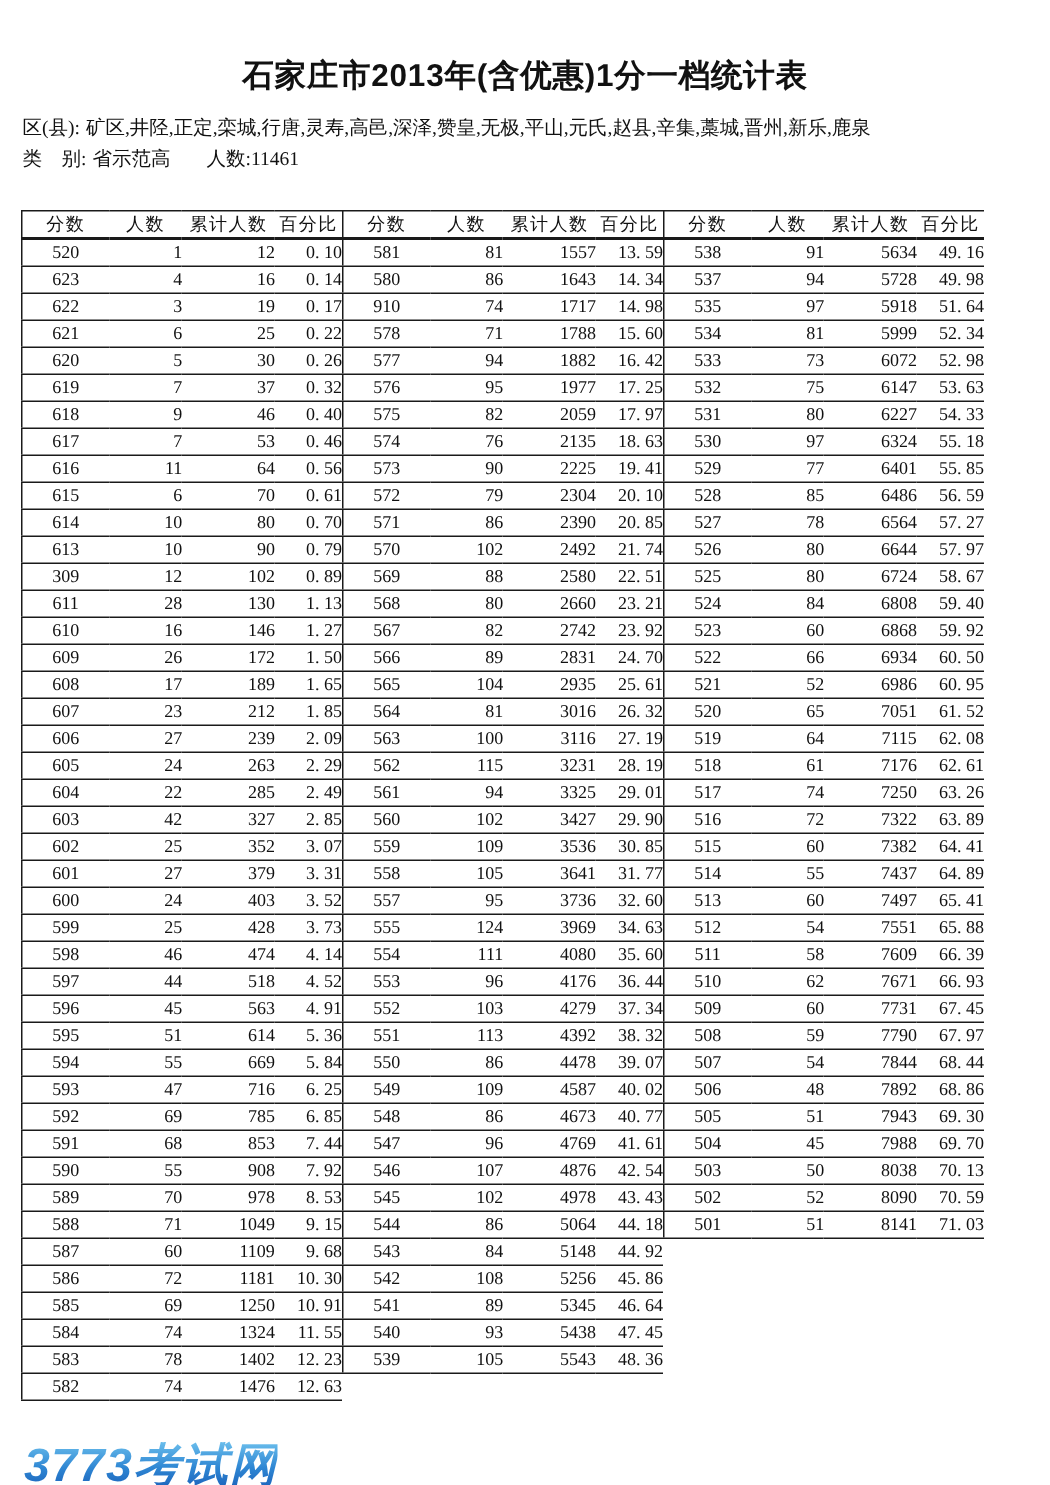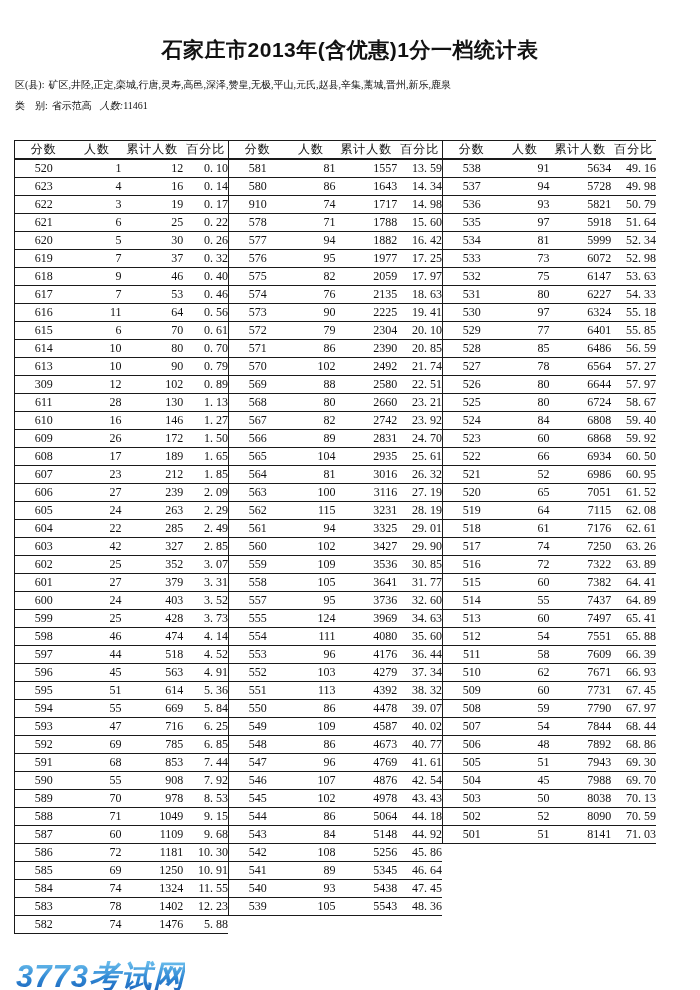--- a/index.html
+++ b/index.html
@@ -1,24 +1,24 @@
 <!DOCTYPE html>
 <html><head>
 <meta charset="utf-8">
 <style>
   html,body{margin:0;padding:0;background:#fff;}
   .page{position:relative;width:700px;height:990px;background:#ffffff;overflow:hidden;
         font-family:"Liberation Serif","DejaVu Serif",serif;color:#111;}
   .title{position:absolute;top:36px;left:0;width:700px;text-align:center;
          font-family:"Liberation Sans","DejaVu Sans",sans-serif;
          font-weight:bold;font-size:21px;letter-spacing:.5px;}
-  .meta{position:absolute;top:74px;left:15px;width:660px;font-size:10px;line-height:21px;}
+  .meta{position:absolute;top:74px;left:15px;width:660px;font-size:13px;line-height:21px;}
   .meta-line{white-space:nowrap;}
   .meta-label{margin-right:4px;}
-  .count-group{margin-left:8px;font-style:italic;}
+  .count-group{margin-left:24px;}
   .tables{position:absolute;top:140px;left:14px;display:flex;align-items:flex-start;}
   table.score-table{border-collapse:collapse;table-layout:fixed;width:214px;
         border-left:1px solid #1a1a1a;border-top:1px solid #1a1a1a;
         font-size:12px;}
   table.score-table th{font-weight:normal;text-align:center;height:17px;
         border-bottom:2px solid #1a1a1a;padding:0;letter-spacing:1px;}
   table.score-table td{height:17px;border-bottom:1px solid #1a1a1a;padding:0;
         font-family:"Liberation Serif","DejaVu Serif",serif;}
   table.score-table th:nth-child(1){width:27%;}
   table.score-table th:nth-child(2){width:23%;}
@@ -316,21 +316,21 @@
           <tr>
             <td class="c0">583</td>
             <td class="c1">78</td>
             <td class="c2">1402</td>
             <td class="c3">12. 23</td>
           </tr>
           <tr>
             <td class="c0">582</td>
             <td class="c1">74</td>
             <td class="c2">1476</td>
-            <td class="c3">5. 88</td>
+            <td class="c3">12. 63</td>
           </tr>
         </tbody>
       </table>
     <table class="score-table">
         <thead>
           <tr>
             <th>分数</th>
             <th>人数</th>
             <th>累计人数</th>
             <th>百分比</th>
@@ -605,26 +605,20 @@
             <td class="c0">538</td>
             <td class="c1">91</td>
             <td class="c2">5634</td>
             <td class="c3">49. 16</td>
           </tr>
           <tr>
             <td class="c0">537</td>
             <td class="c1">94</td>
             <td class="c2">5728</td>
             <td class="c3">49. 98</td>
-          </tr>
-          <tr>
-            <td class="c0">536</td>
-            <td class="c1">93</td>
-            <td class="c2">5821</td>
-            <td class="c3">50. 79</td>
           </tr>
           <tr>
             <td class="c0">535</td>
             <td class="c1">97</td>
             <td class="c2">5918</td>
             <td class="c3">51. 64</td>
           </tr>
           <tr>
             <td class="c0">534</td>
             <td class="c1">81</td>

